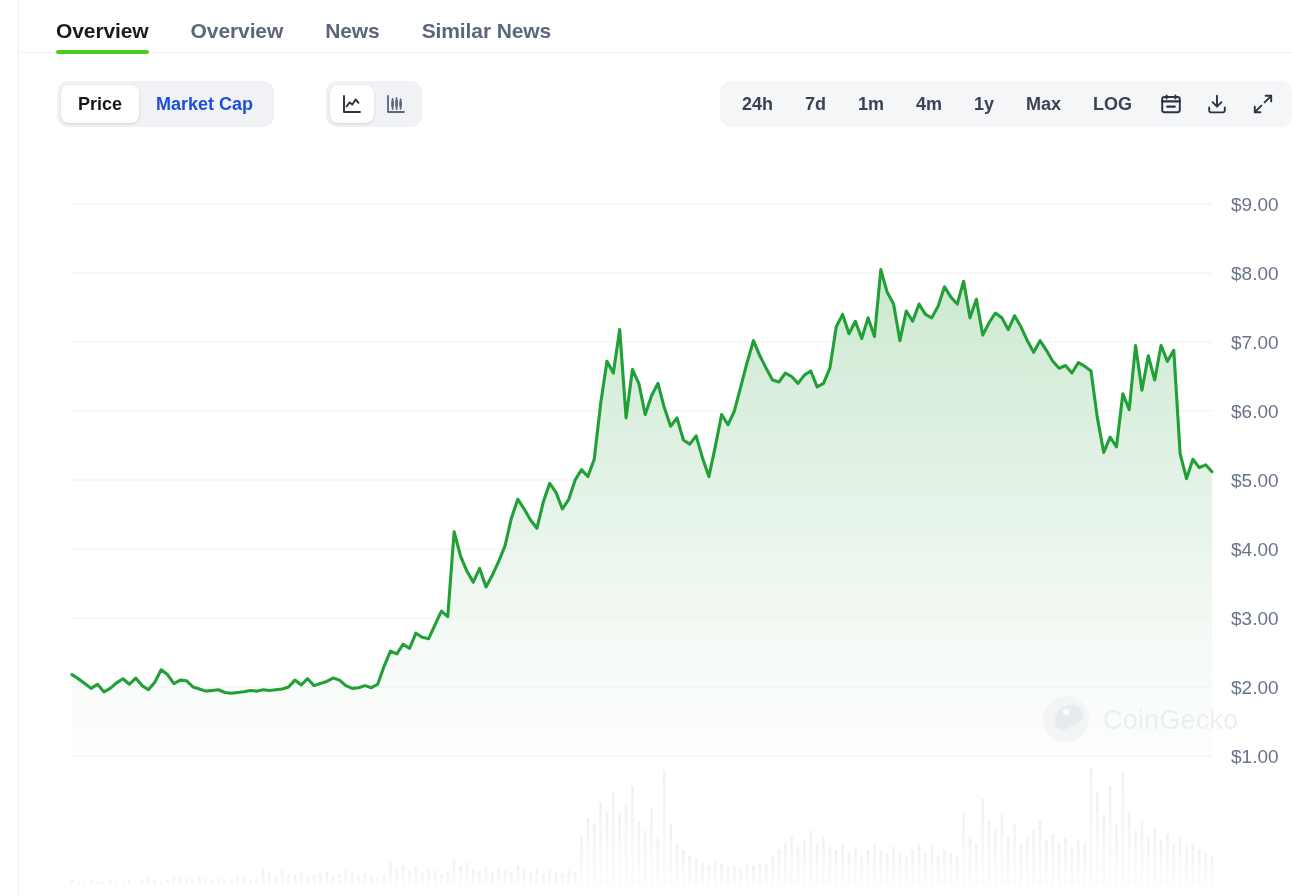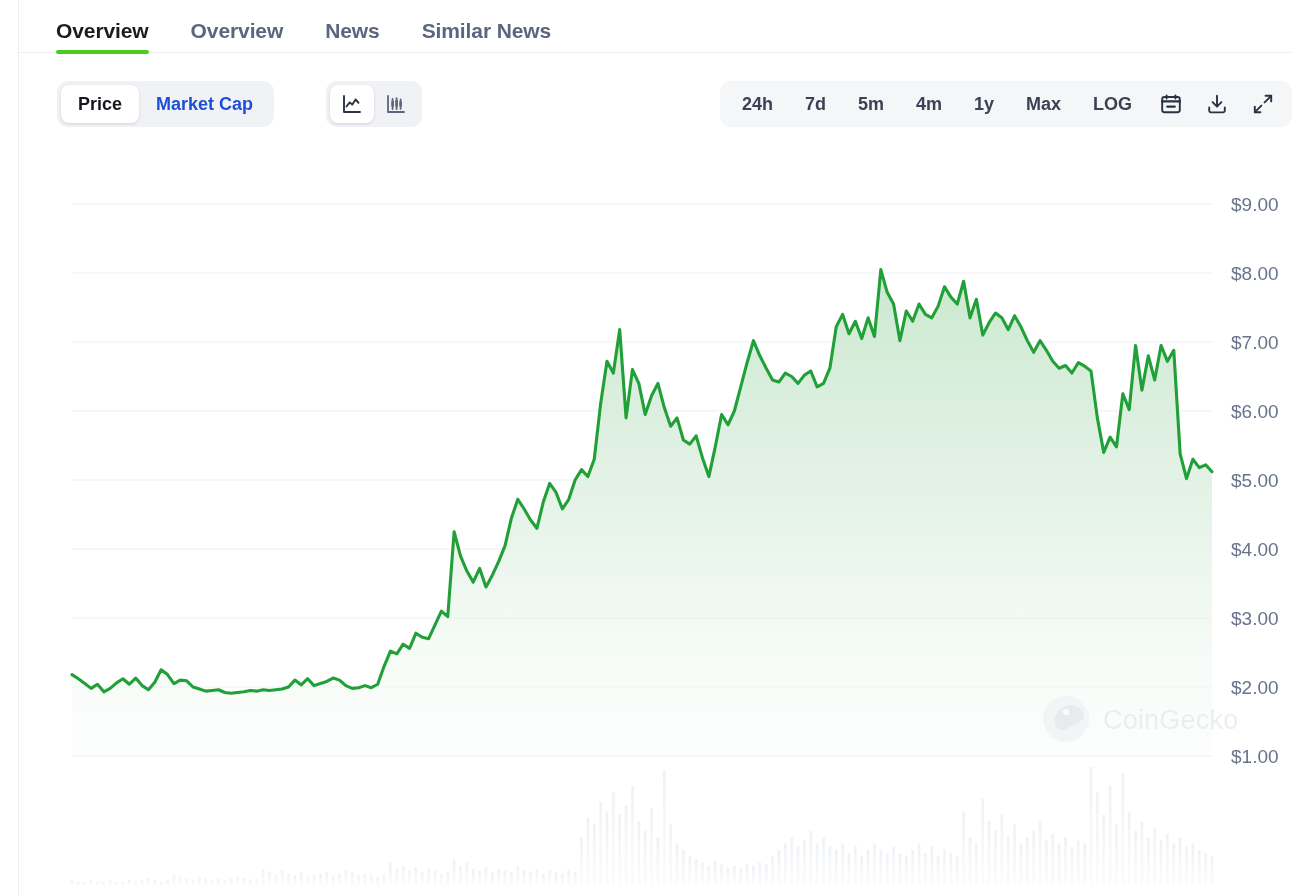--- a/index.html
+++ b/index.html
@@ -262,21 +262,21 @@
               <path d="M16.6 7.4v9.4"></path>
               <rect x="15.3" y="9.4" width="2.6" height="5" fill="#5b667e" stroke="none"></rect>
             </svg>
           </span>
         </button>
       </div>
 
     <div id="range-group">
         <button class="range-btn">24h</button>
         <button class="range-btn">7d</button>
-        <button class="range-btn">5m</button>
+        <button class="range-btn">1m</button>
         <button class="range-btn">4m</button>
         <button class="range-btn">1y</button>
         <button class="range-btn">Max</button>
         <button class="range-btn">LOG</button>
         <button class="tool-icon-btn">
           <span style="display: flex;">
             <svg width="24" height="24" viewBox="0 0 24 24" fill="none" stroke="#2b3242" stroke-width="1.9" stroke-linecap="round" stroke-linejoin="round">
               <rect x="3.2" y="5" width="17.6" height="15.2" rx="2.2"></rect>
               <path d="M3.2 9.4h17.6" stroke-width="2.4"></path>
               <path d="M7.6 3.4v3.2"></path>

